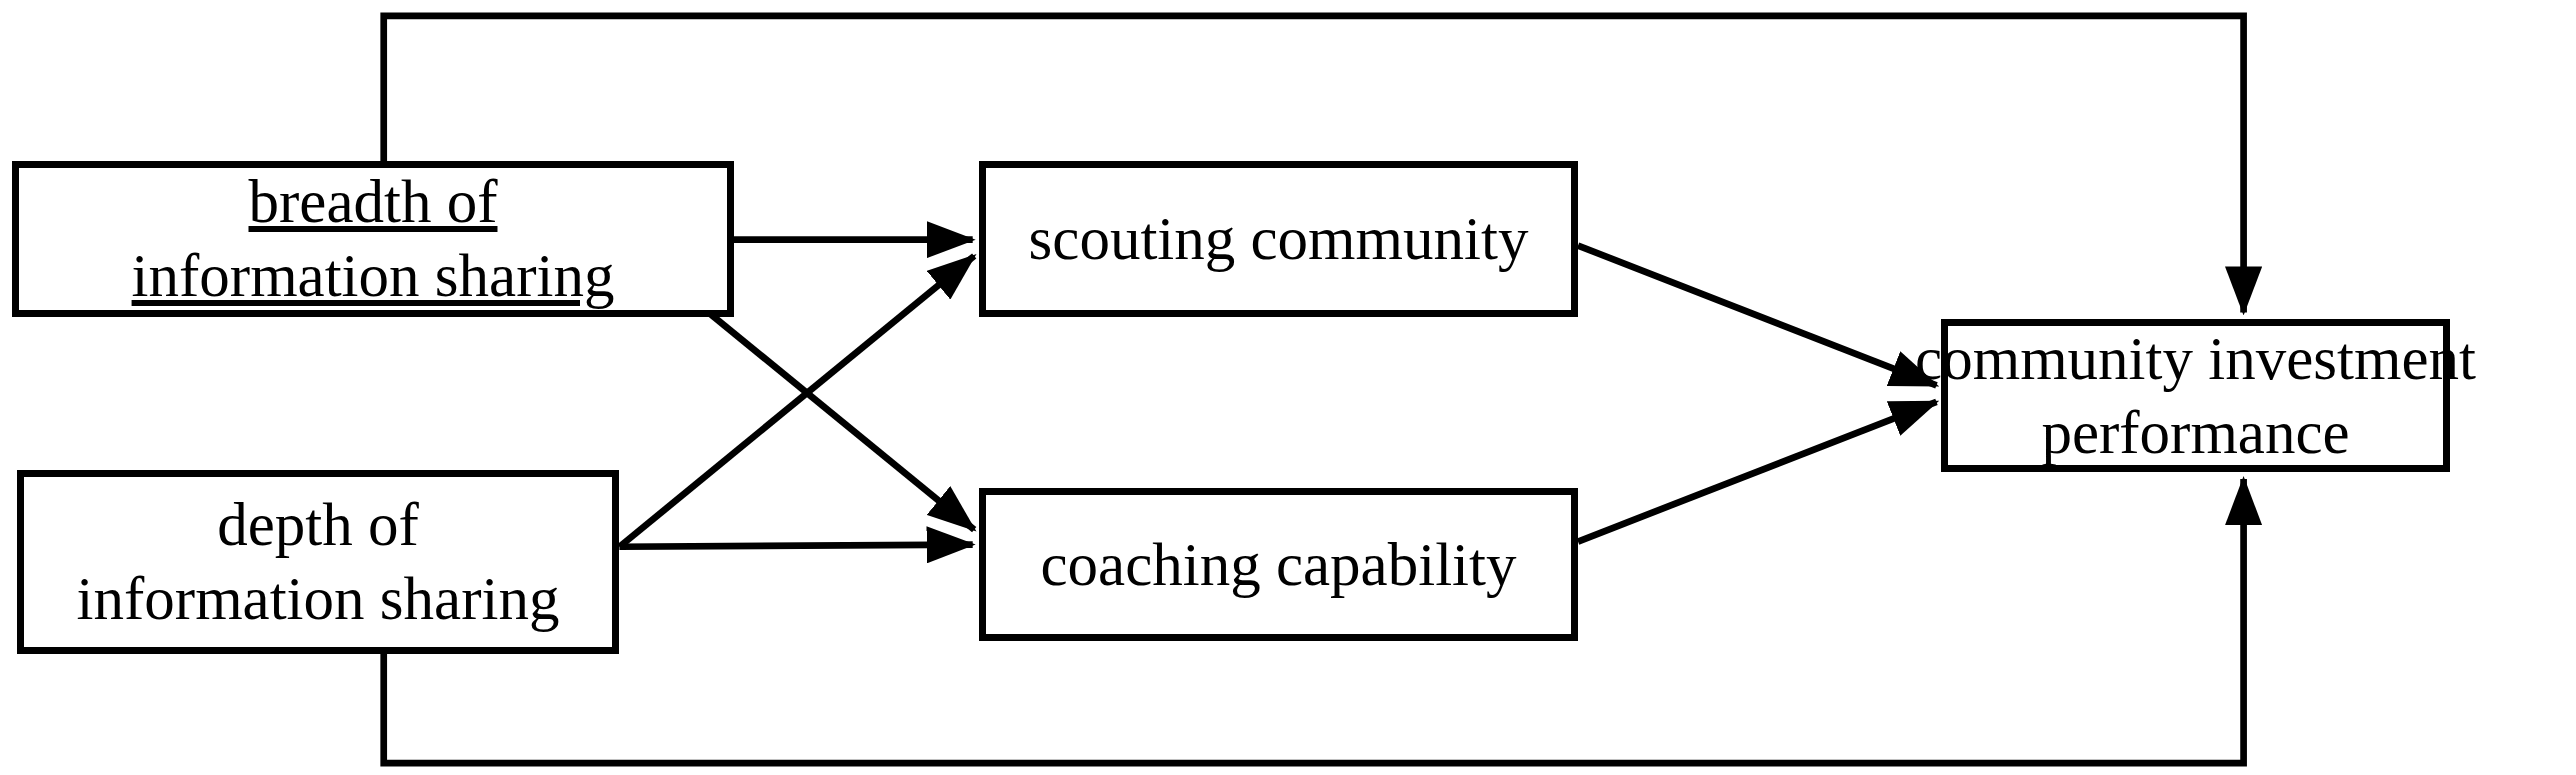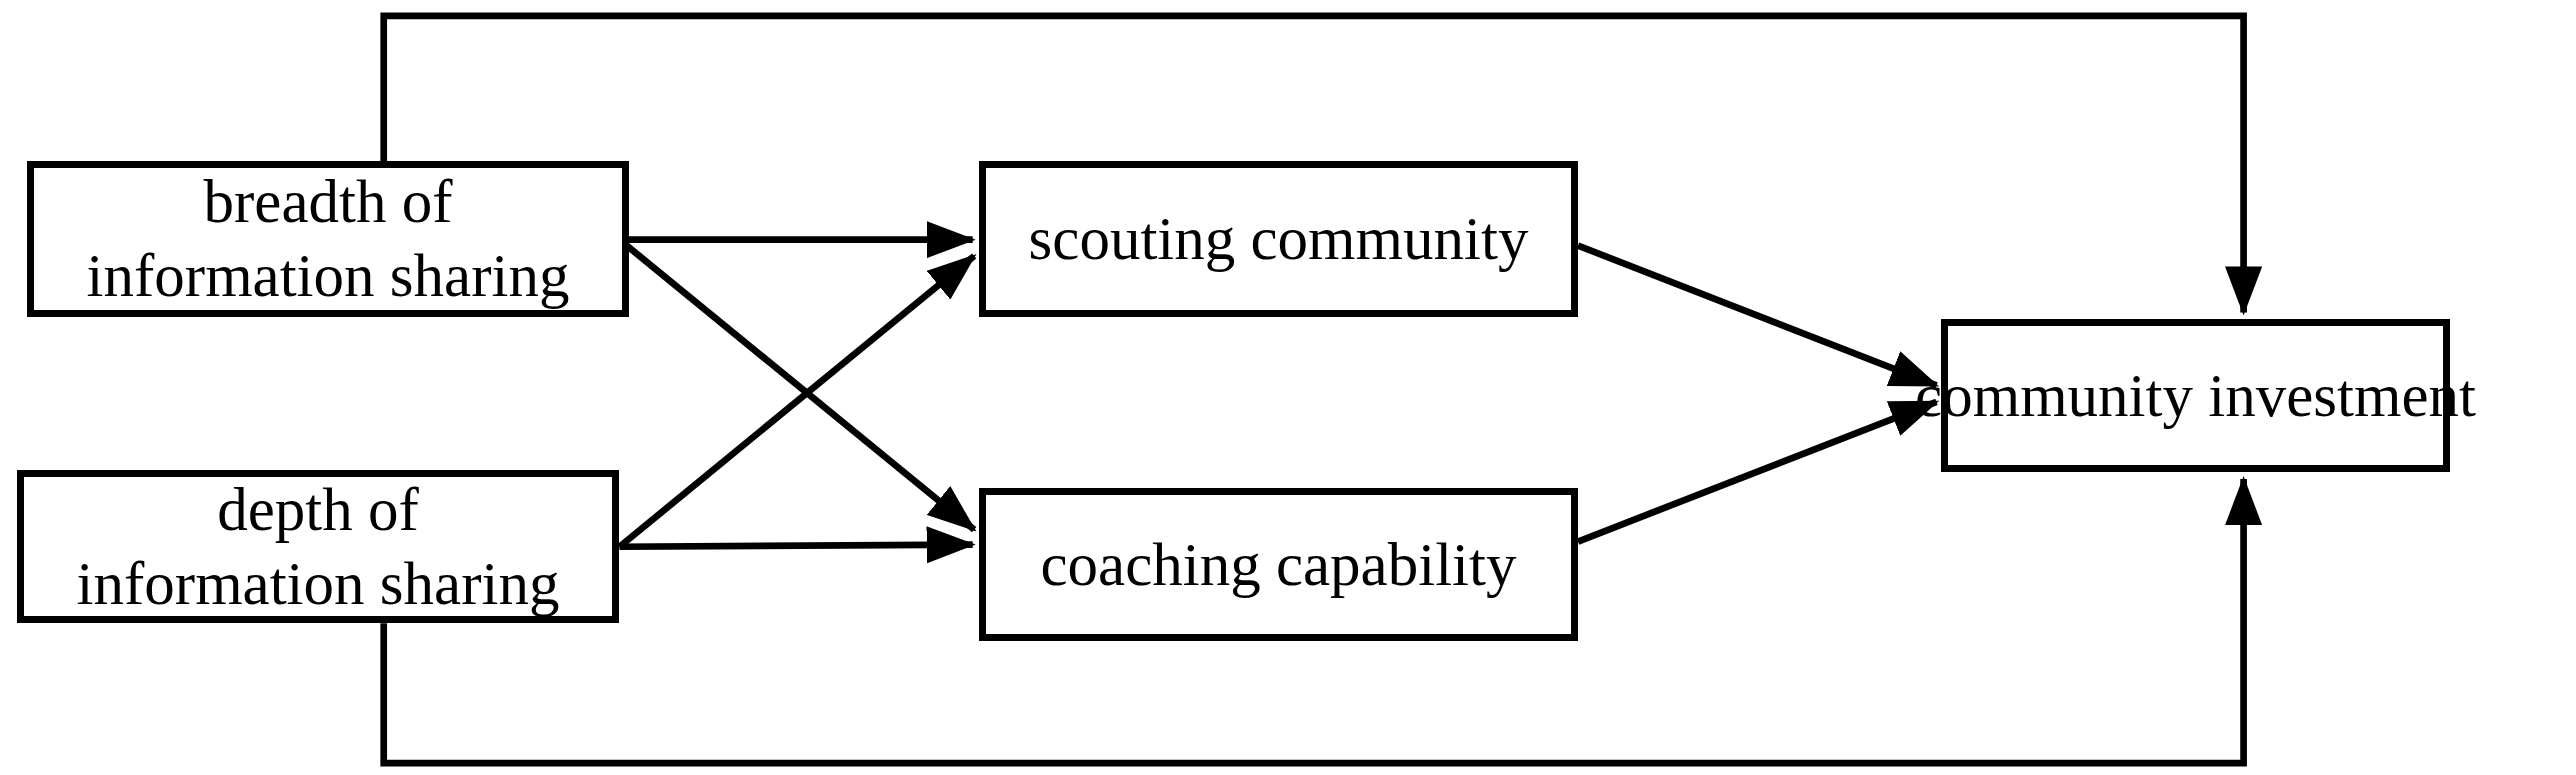--- a/index.html
+++ b/index.html
@@ -30,22 +30,22 @@
     display: flex;
     flex-direction: column;
     align-items: center;
     justify-content: center;
     text-align: center;
     color: #000000;
     font-size: 61px;
     line-height: 74px;
     white-space: nowrap;
   }
-  #box-breadth   { left: 27px;   top: 161px; width: 602px; height: 156px; }
-  #box-depth     { left: 17px;   top: 470px; width: 602px; height: 153px; }
+  #box-breadth   { left: 12px;   top: 161px; width: 722px; height: 156px; text-decoration: underline; }
+  #box-depth     { left: 17px;   top: 470px; width: 602px; height: 184px; }
   #box-scouting  { left: 979px; top: 161px; width: 599px; height: 156px; }
   #box-coaching  { left: 979px; top: 488px; width: 599px; height: 153px; }
   #box-community { left: 1941px; top: 319px; width: 509px; height: 153px; }
 </style>
 </head>
 <body>
 
 <div id="stage">
 
   <svg id="arrows" width="2576" height="776" viewBox="0 0 3464 1043" xmlns="http://www.w3.org/2000/svg">
@@ -85,16 +85,17 @@
   <div class="box" id="box-scouting">
     <span>scouting community</span>
   </div>
 
   <div class="box" id="box-coaching">
     <span>coaching capability</span>
   </div>
 
   <div class="box" id="box-community">
     <span>community investment</span>
+    <span>performance</span>
   </div>
 
 </div>
 
 
 </body></html>

